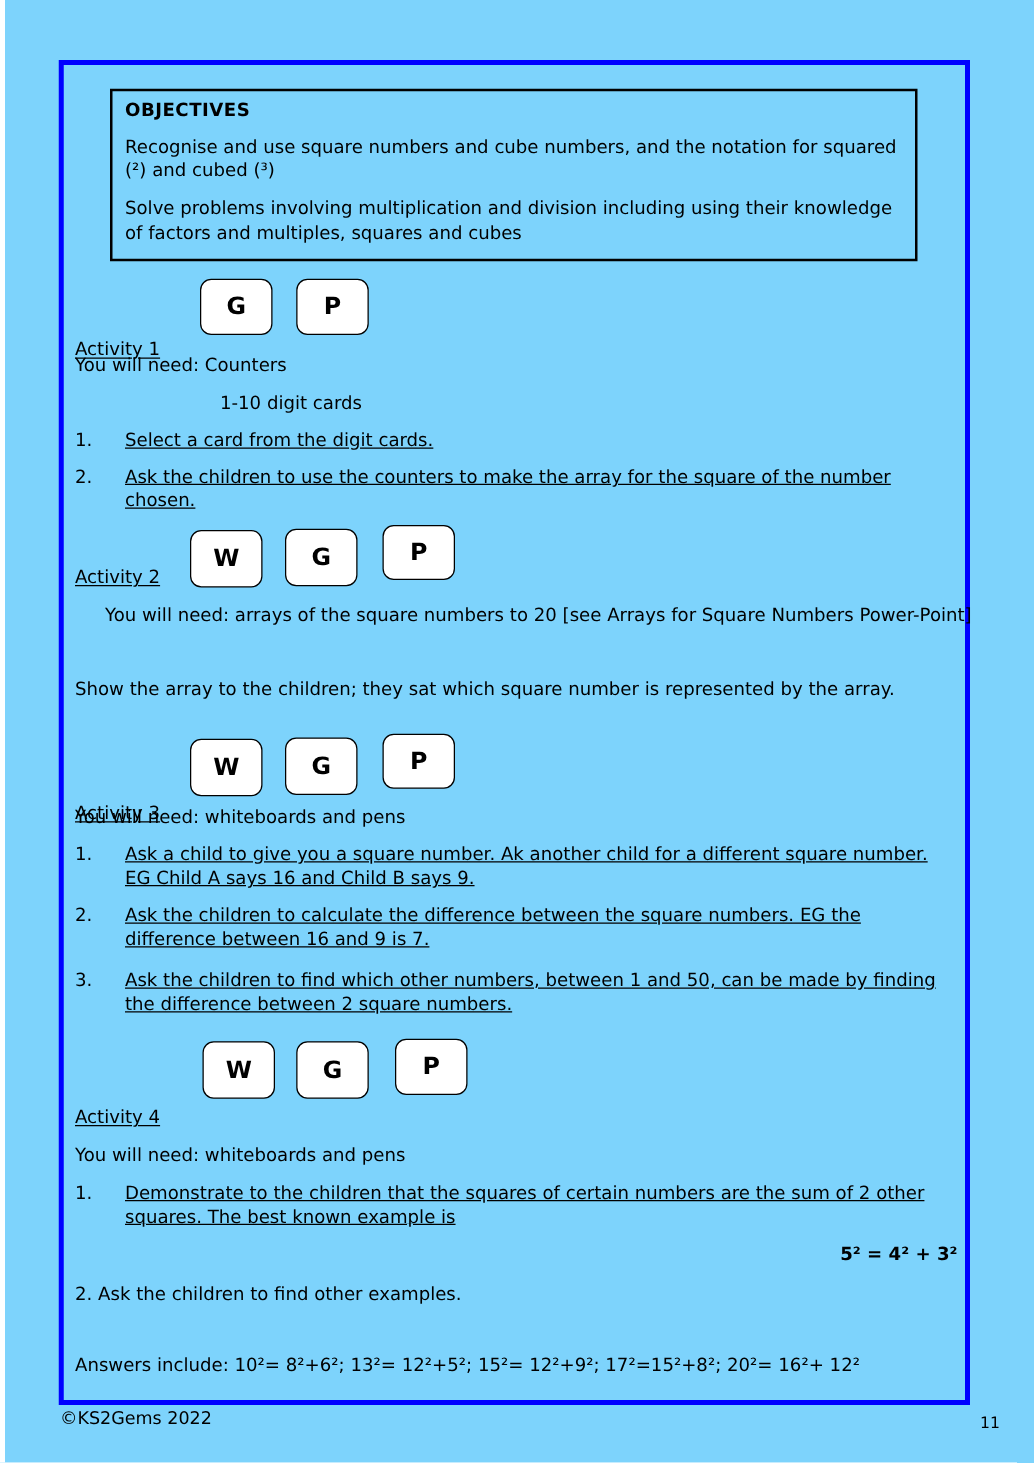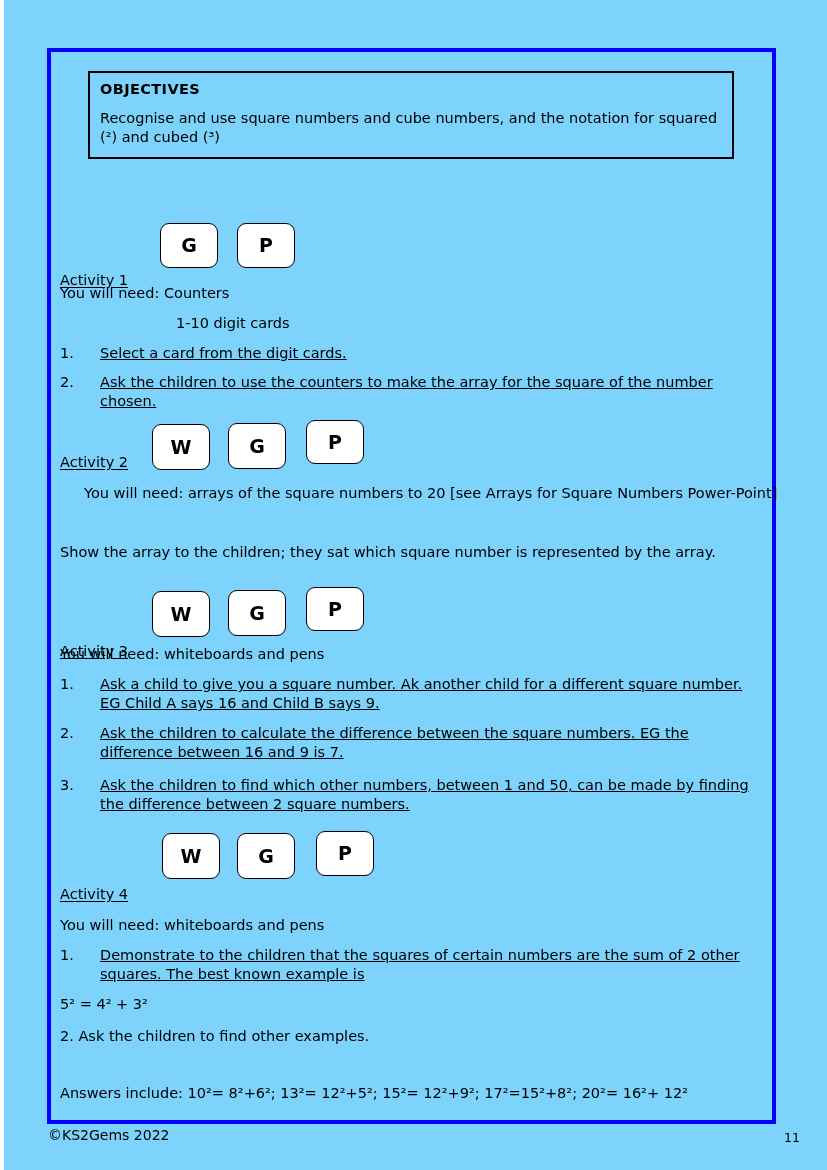--- a/index.html
+++ b/index.html
@@ -110,22 +110,23 @@
     width: 40px;
     flex: 0 0 40px;
   }
   .li .txt {
     flex: 1 1 auto;
     text-decoration: underline;
   }
 
   .centered {
     position: absolute;
-    text-align: left;
-    font-size: 14.5px;
+    text-align: right;
+    font-size: 14.5px;
+    font-weight: bold;
   }
 
   
   #footer-left {
     position: absolute;
     left: 44px;
     top: 1127px;
     font-size: 14px;
   }
   #footer-right {
@@ -141,20 +142,21 @@
 
 <div id="page">
 
   <div id="blue-frame"></div>
 
   <div id="content">
 
     <div class="objectives-box">
       <div class="obj-heading">OBJECTIVES</div>
       <div class="obj-para">Recognise and use square numbers and cube numbers, and the notation for squared (²) and cubed (³)</div>
+      <div class="obj-para">Solve problems involving multiplication and division including using their knowledge of factors and multiples, squares and cubes</div>
     </div>
 
     <div class="activity-label" style="left:0px; top:194px; position:absolute;margin-top:18px;">Activity 1</div>
 
     <div class="badge" style="left:100px; top:163px; width:58px; height:45px;">G</div>
     <div class="badge" style="left:177px; top:163px; width:58px; height:45px;">P</div>
 
     <div class="row" style="left:0px; top:224px;">You will need: Counters</div>
 
     <div class="row" style="left:116px; top:254px;">1-10 digit cards</div>

